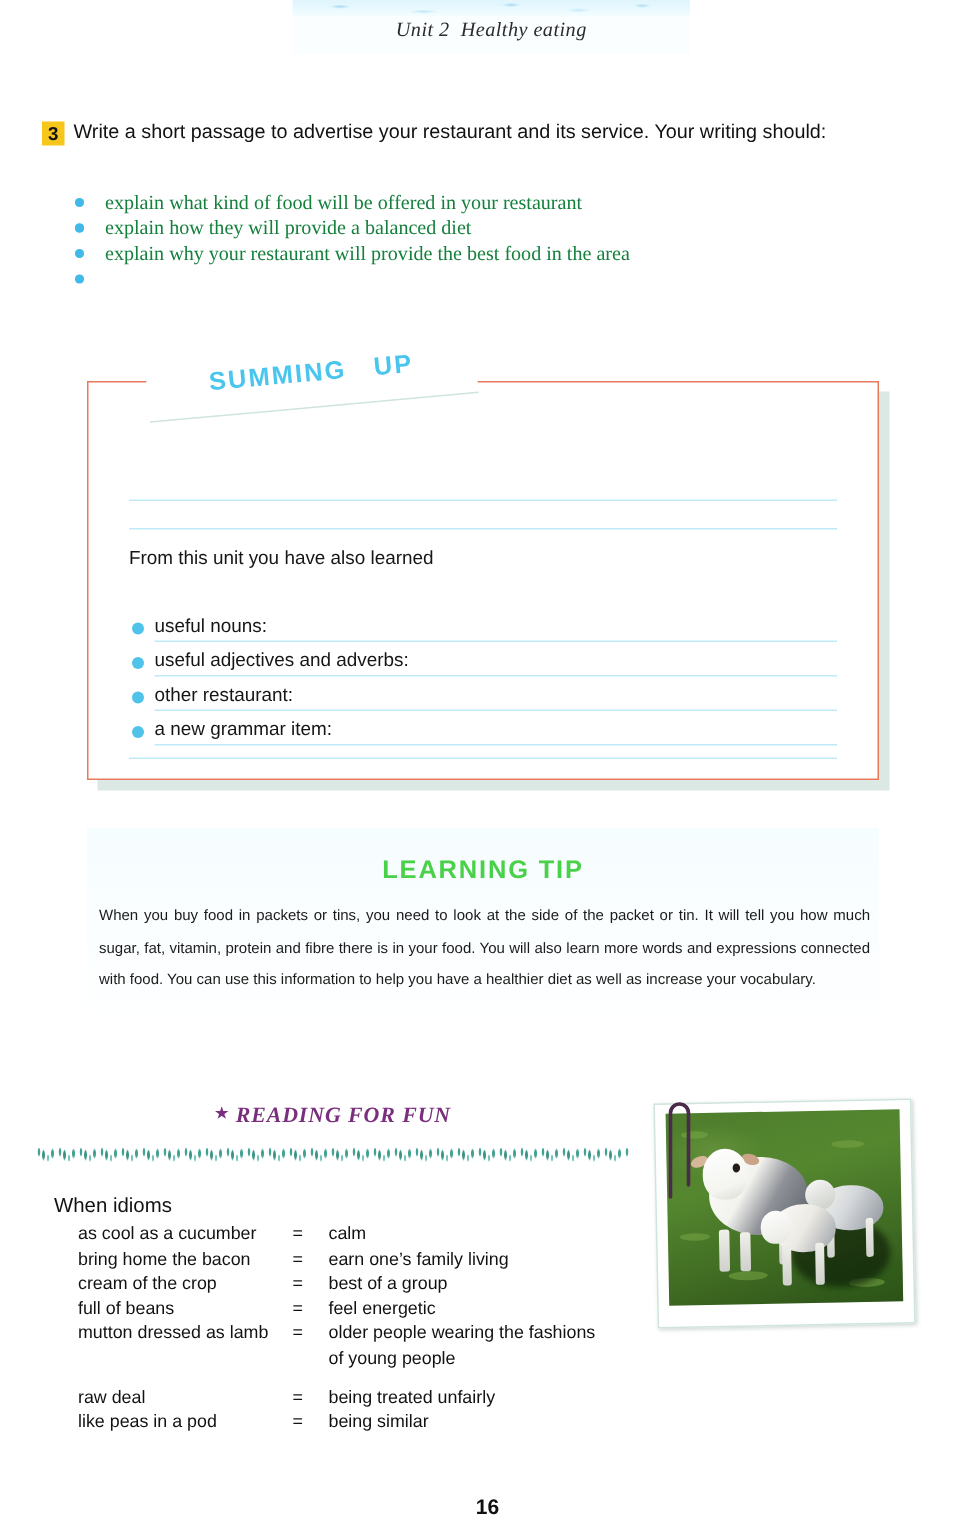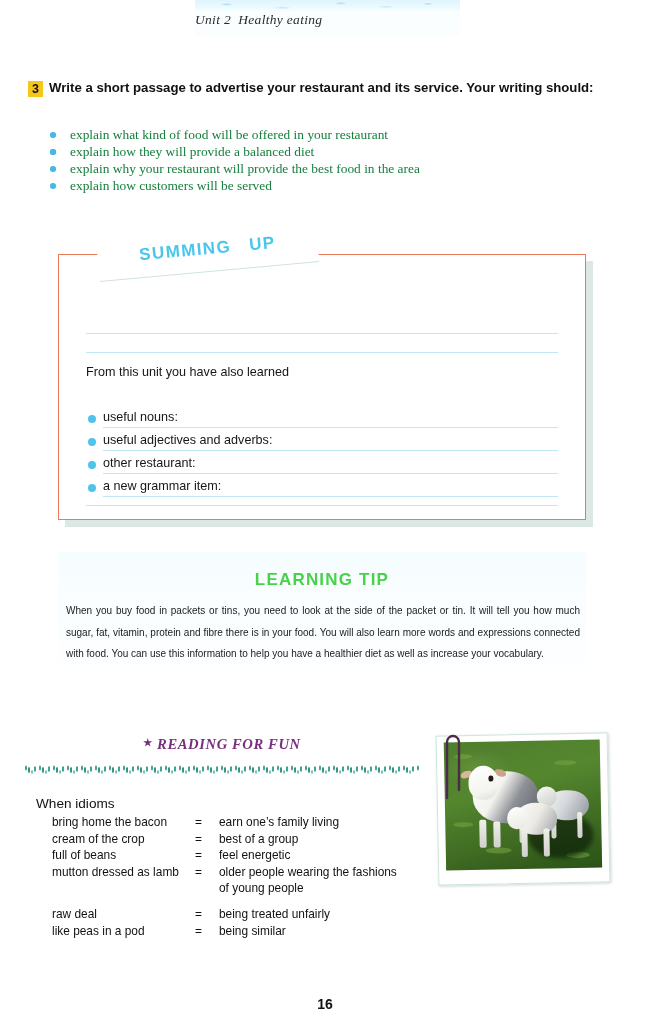--- a/index.html
+++ b/index.html
@@ -42,21 +42,21 @@
     position: absolute;
     left: 0; top: 11px;
     width: 100%;
     height: 25px;
     background: #fbfeff;
   }
   #header-title {
     position: absolute;
     left: 0; top: 12px;
     width: 100%;
-    text-align: left;
+    text-align: center;
     font-family: "Liberation Serif", serif;
     font-style: italic;
     font-size: 13.5px;
     letter-spacing: .3px;
     color: #2b2b2b;
     white-space: pre;
   }
 
   
   #task-block {
@@ -75,21 +75,21 @@
     font-family: "Liberation Sans", sans-serif;
     font-weight: bold;
     font-size: 12.5px;
     color: #111111;
     text-align: center;
     line-height: 16px;
   }
   #task-instruction {
     margin-left: 21px;
     font-family: "Liberation Sans", sans-serif;
-    font-weight: bold;
+    font-weight: normal;
     font-size: 13.2px;
     line-height: 18.5px;
     color: #111111;
   }
 
   #task-bullets {
     position: absolute;
     left: 48px;
     top: 126px;
     width: 560px;
@@ -501,21 +501,20 @@
   <li>
     <span class="dot"></span>
     <span>explain how they will provide a balanced diet</span>
   </li>
   <li>
     <span class="dot"></span>
     <span>explain why your restaurant will provide the best food in the area</span>
   </li>
   <li>
     <span class="dot"></span>
-    <span>explain how customers will be served</span>
   </li>
 </ul>
 
 <div id="summing-up">
   <div id="summing-shadow"></div>
   <div id="summing-box">
 
 
     <div class="write-line" style="top:78px"></div>
     <div class="write-line" style="top:97px"></div>
@@ -558,20 +557,25 @@
 
 <div id="reading-fun">
   <div id="reading-title"><span class="star">★</span> <span>READING FOR FUN</span></div>
   <div id="reading-rule"></div>
 </div>
 
 <div id="idioms-title">When idioms</div>
 
 <table id="idioms-table">
   <tbody>
+    <tr>
+      <td class="phrase">as cool as a cucumber</td>
+      <td class="eq">=</td>
+      <td class="meaning">calm</td>
+    </tr>
     <tr>
       <td class="phrase">bring home the bacon</td>
       <td class="eq">=</td>
       <td class="meaning">earn one’s family living</td>
     </tr>
     <tr>
       <td class="phrase">cream of the crop</td>
       <td class="eq">=</td>
       <td class="meaning">best of a group</td>
     </tr>

